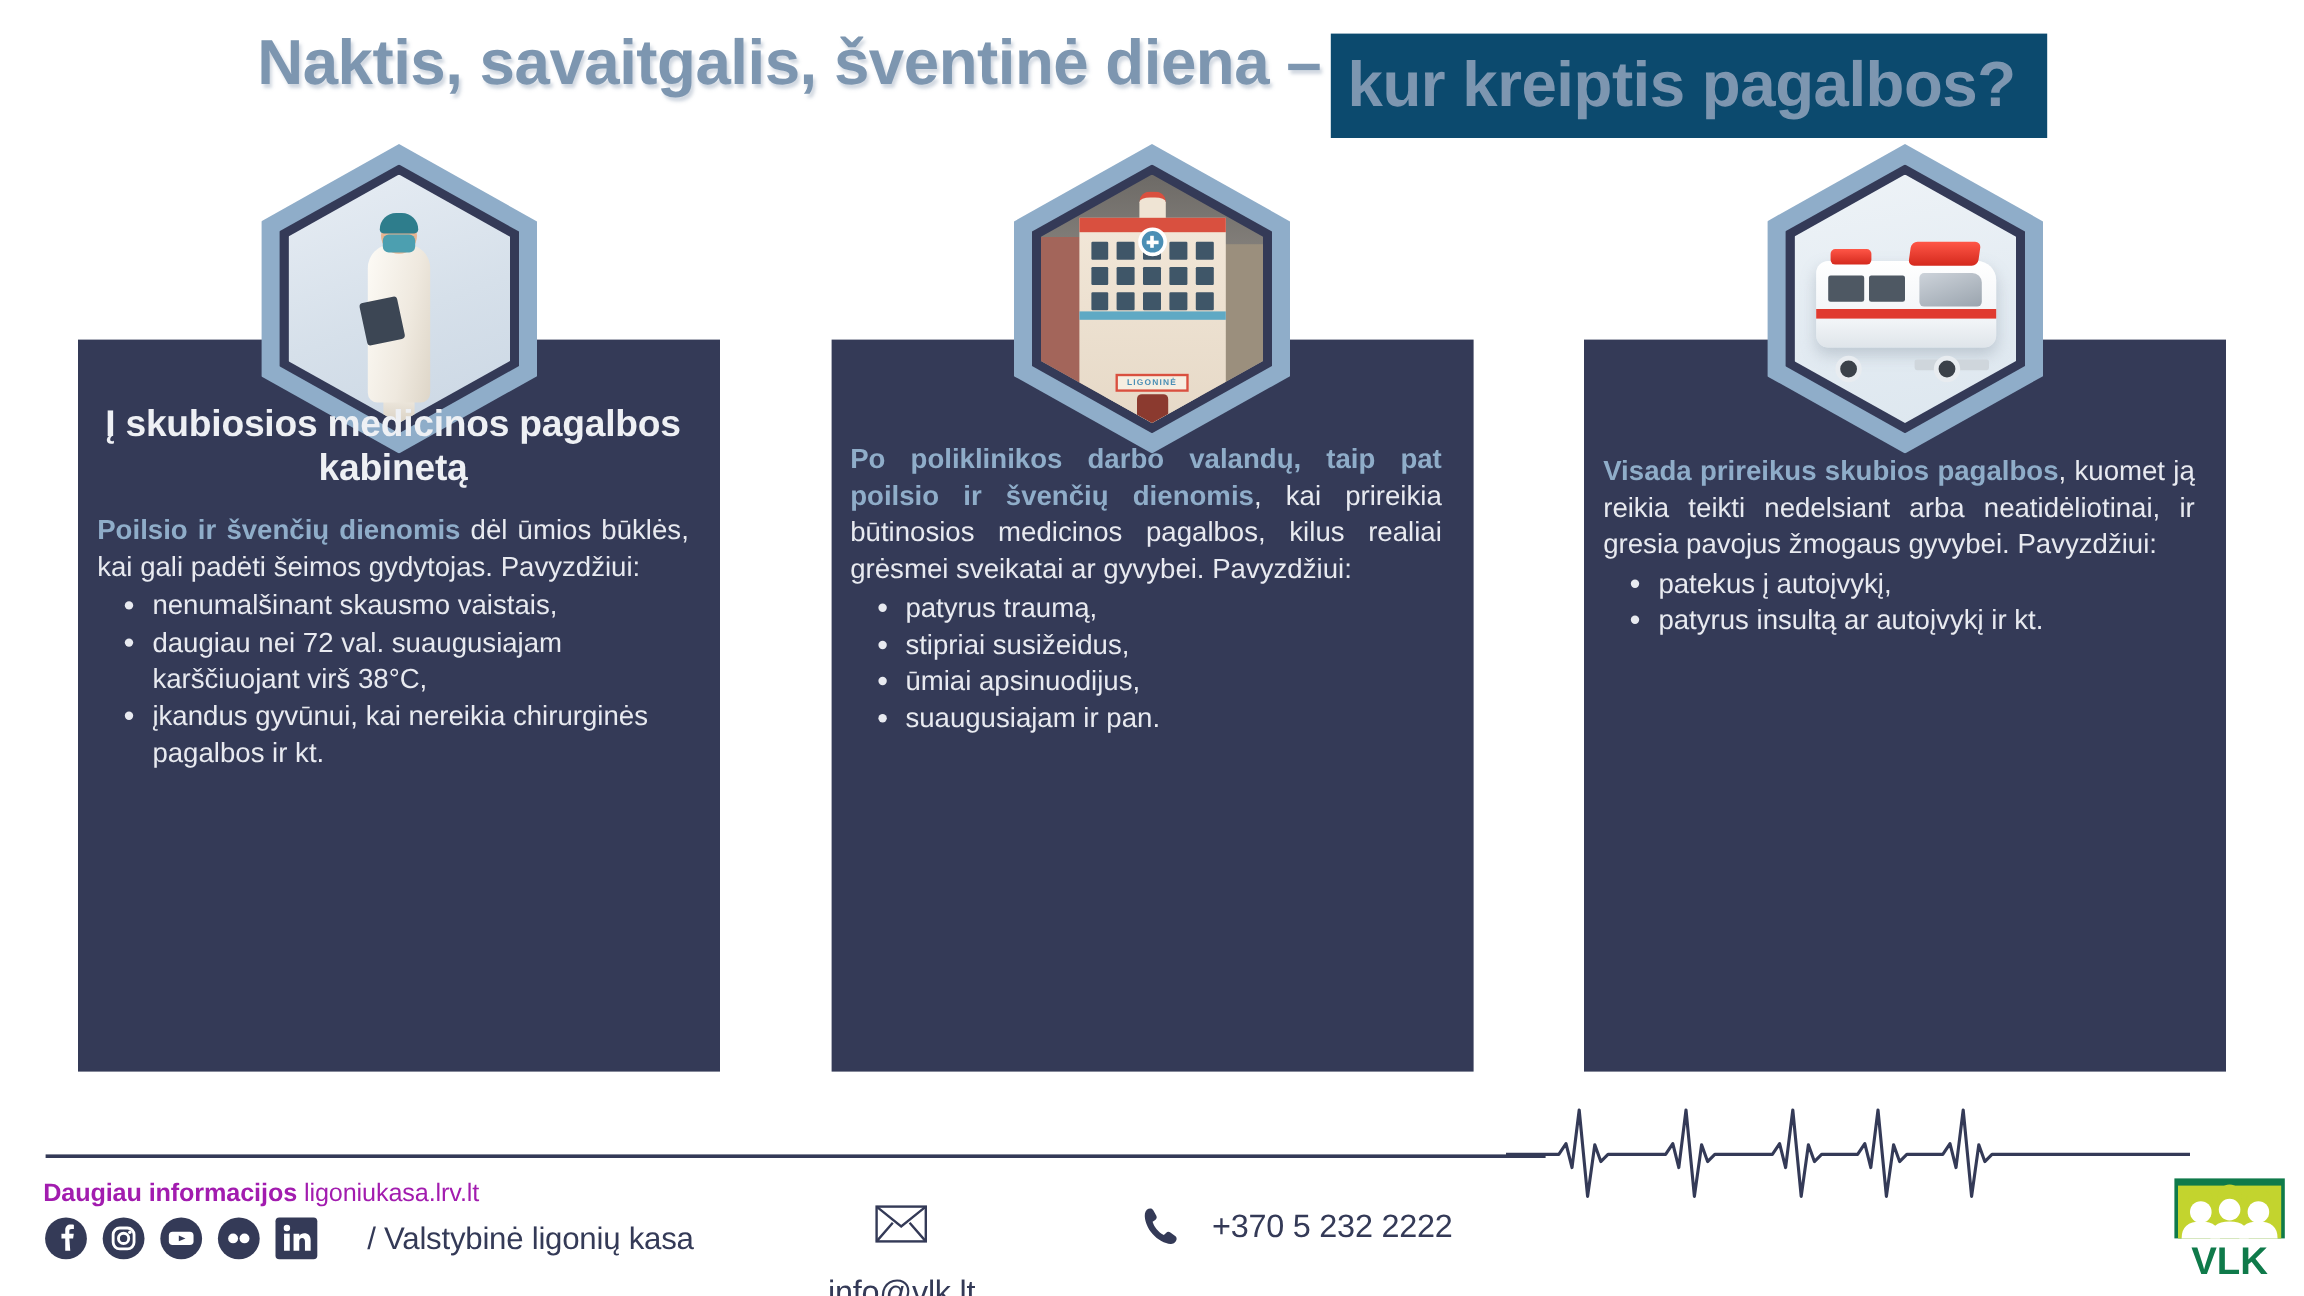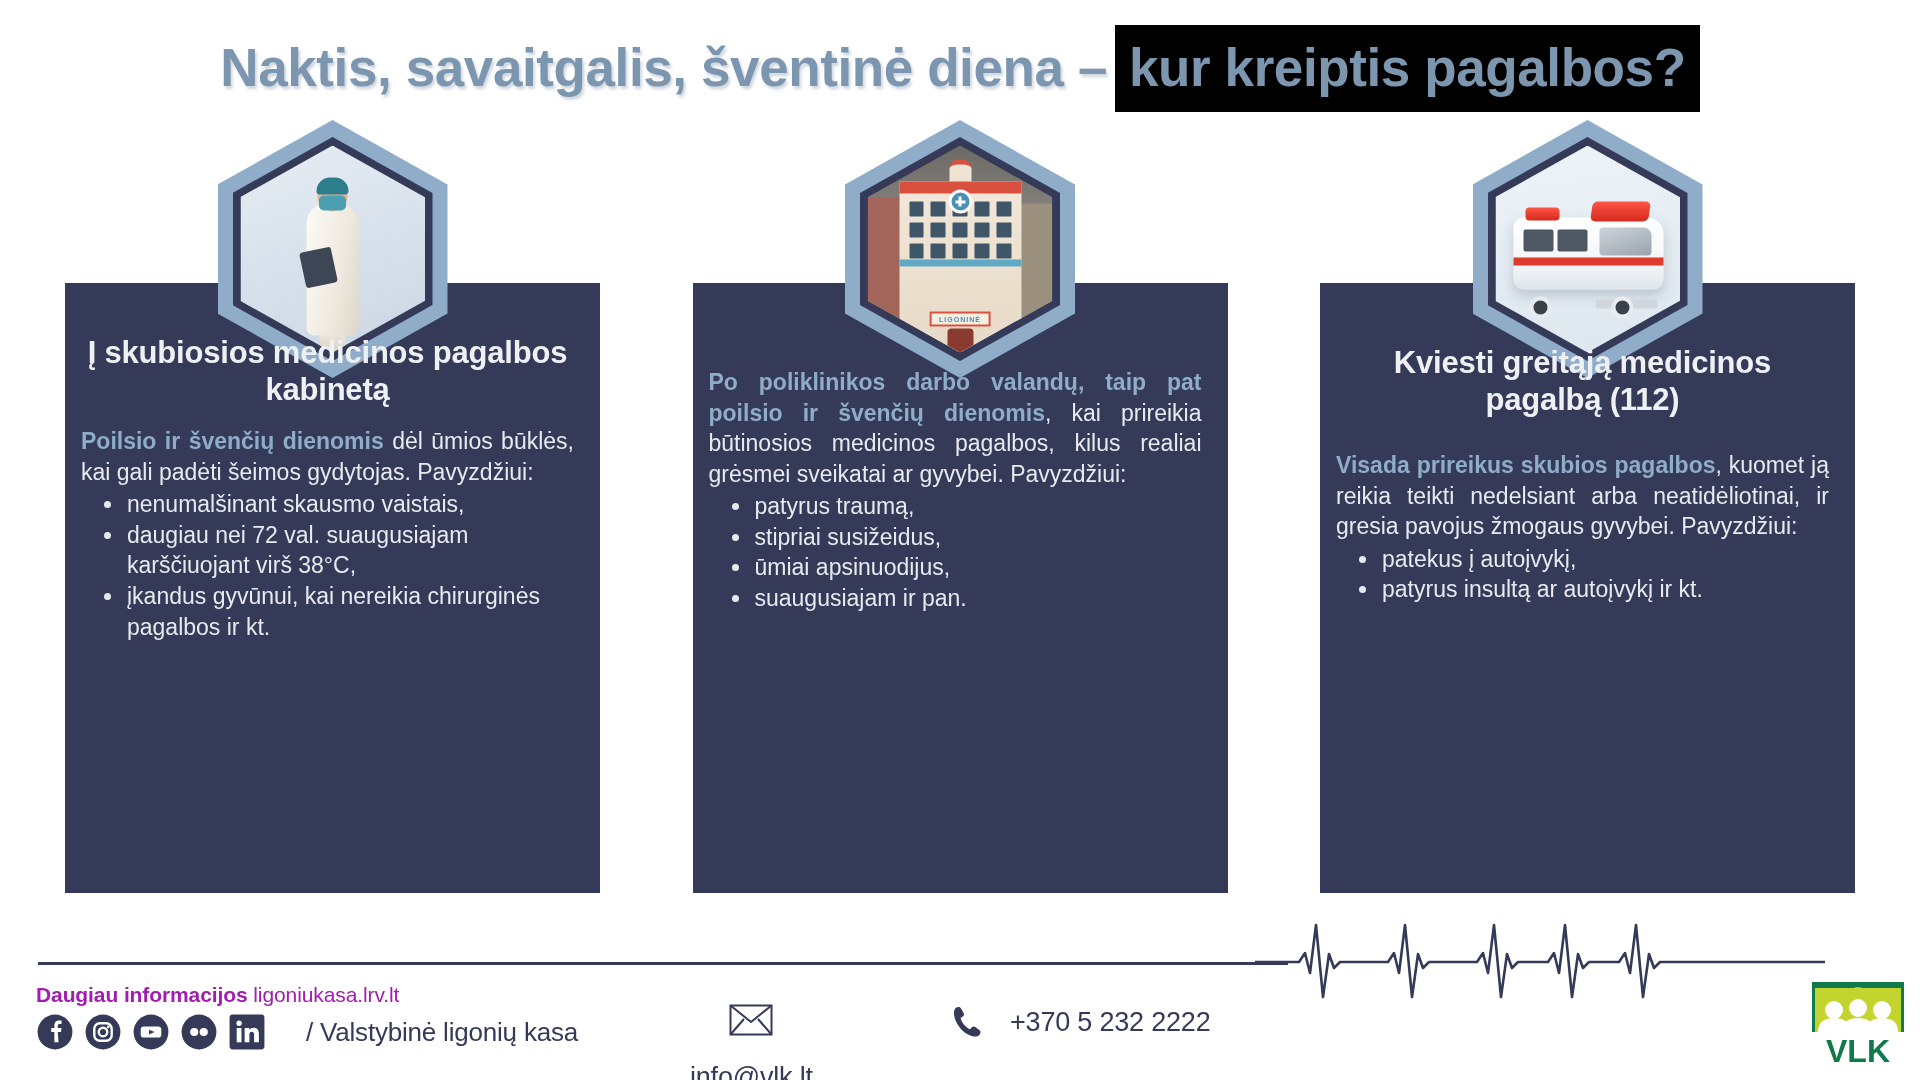--- a/index.html
+++ b/index.html
@@ -20,39 +20,39 @@
   }
 
   
   .title-row {
     position: absolute;
     top: 26px;
     left: 0;
     width: 1920px;
     height: 82px;
     display: flex;
-    align-items: center;
+    align-items: flex-start;
     justify-content: center;
     white-space: nowrap;
   }
   .title-plain,
   .title-highlight {
     font-size: 53px;
     font-weight: 700;
     letter-spacing: -0.4px;
     color: #7d96b0;
     line-height: 1;
   }
   .title-plain {
     text-shadow: 2px 3px 3px rgba(120,140,165,0.35);
     padding-right: 8px;
   }
   .title-highlight {
-    background: #000000;
-    padding: 16px 14px 18px 14px;
+    background: #0c4a6e;
+    padding: 16px 26px 18px 14px;
     margin-top: 2px;
   }
 
   
   .cards {
     position: absolute;
     top: 283px;
     left: 65px;
     width: 1790px;
     height: 610px;
@@ -377,21 +377,20 @@
             <div class="amb-win a"></div>
             <div class="amb-win b"></div>
             <div class="amb-windshield"></div>
             <div class="amb-bumper"></div>
             <div class="amb-wheel rear"></div>
             <div class="amb-wheel front"></div>
           </div>
         </div>
       </div>
       <div class="card-inner">
-        <div class="card-title">Kviesti greitąją medicinos pagalbą (112)</div>
         <div class="card-body">
           <span class="lead">Visada prireikus skubios pagalbos</span><span>, kuomet ją reikia teikti nedelsiant arba neatidėliotinai, ir gresia pavojus žmogaus gyvybei. Pavyzdžiui:</span>
         </div>
         <ul class="card-list">
           <li>patekus į autoįvykį,</li>
           <li>patyrus insultą ar autoįvykį ir kt.</li>
         </ul>
       </div>
     </div>
 

